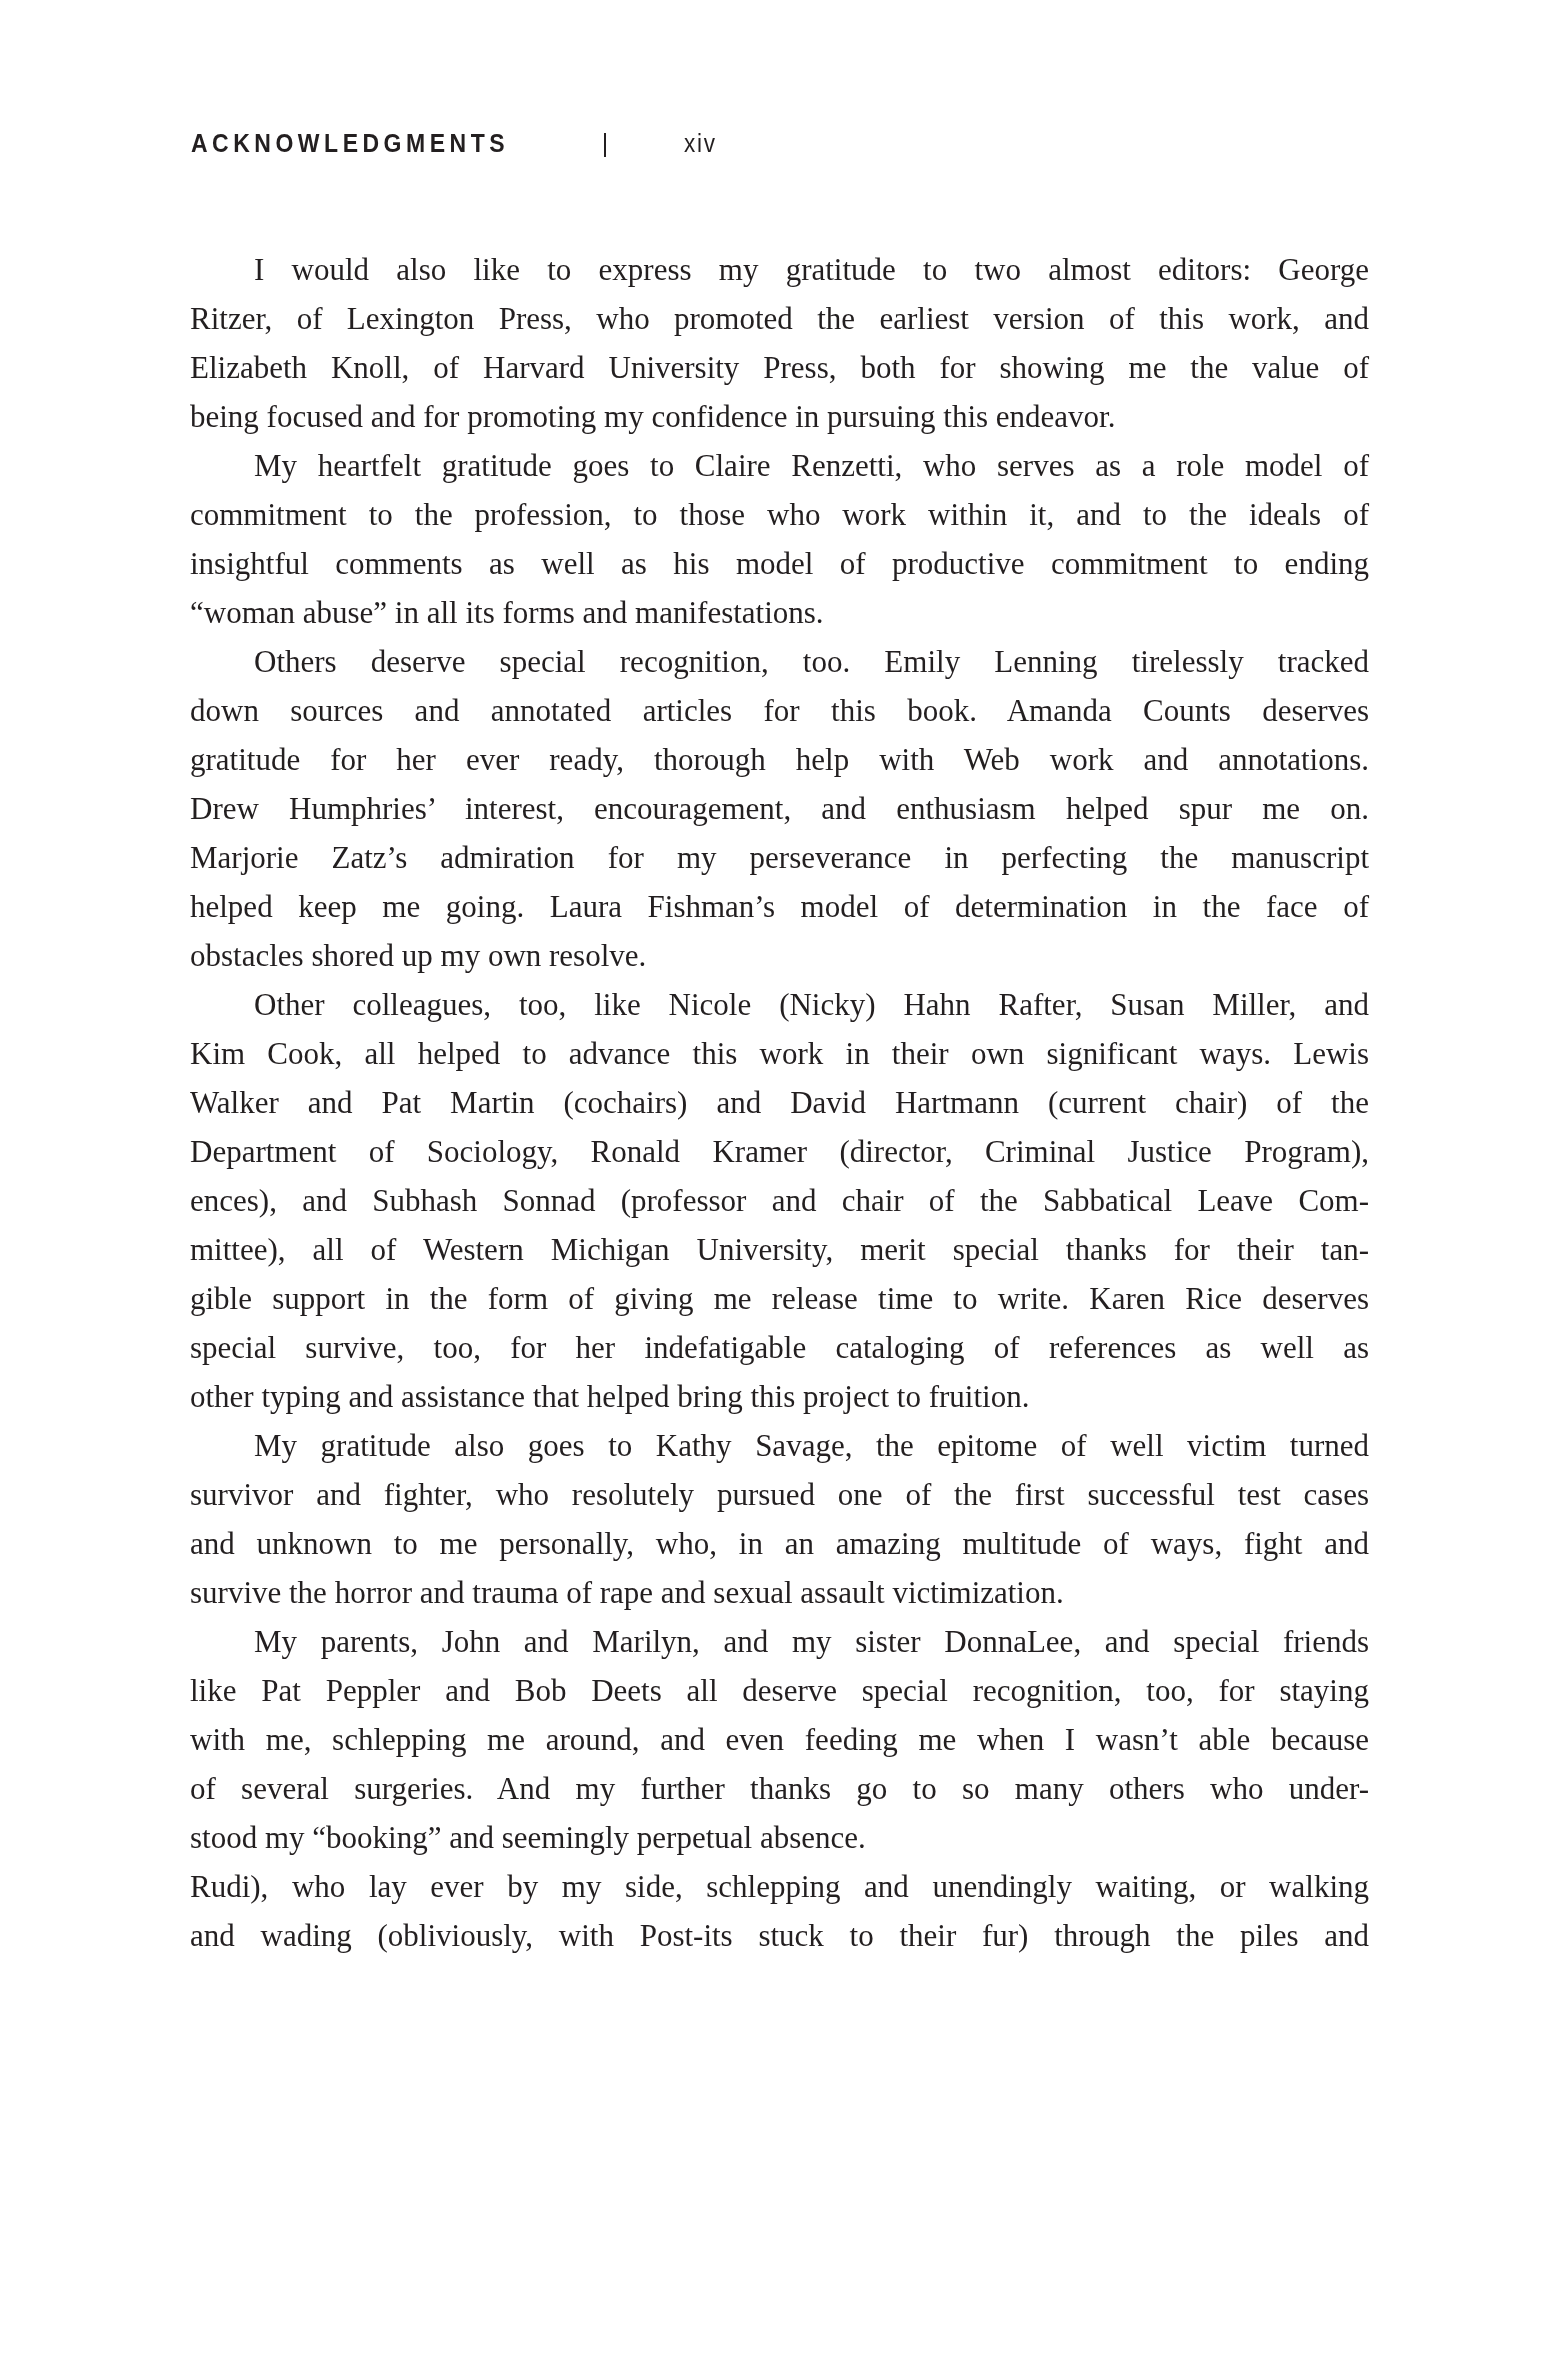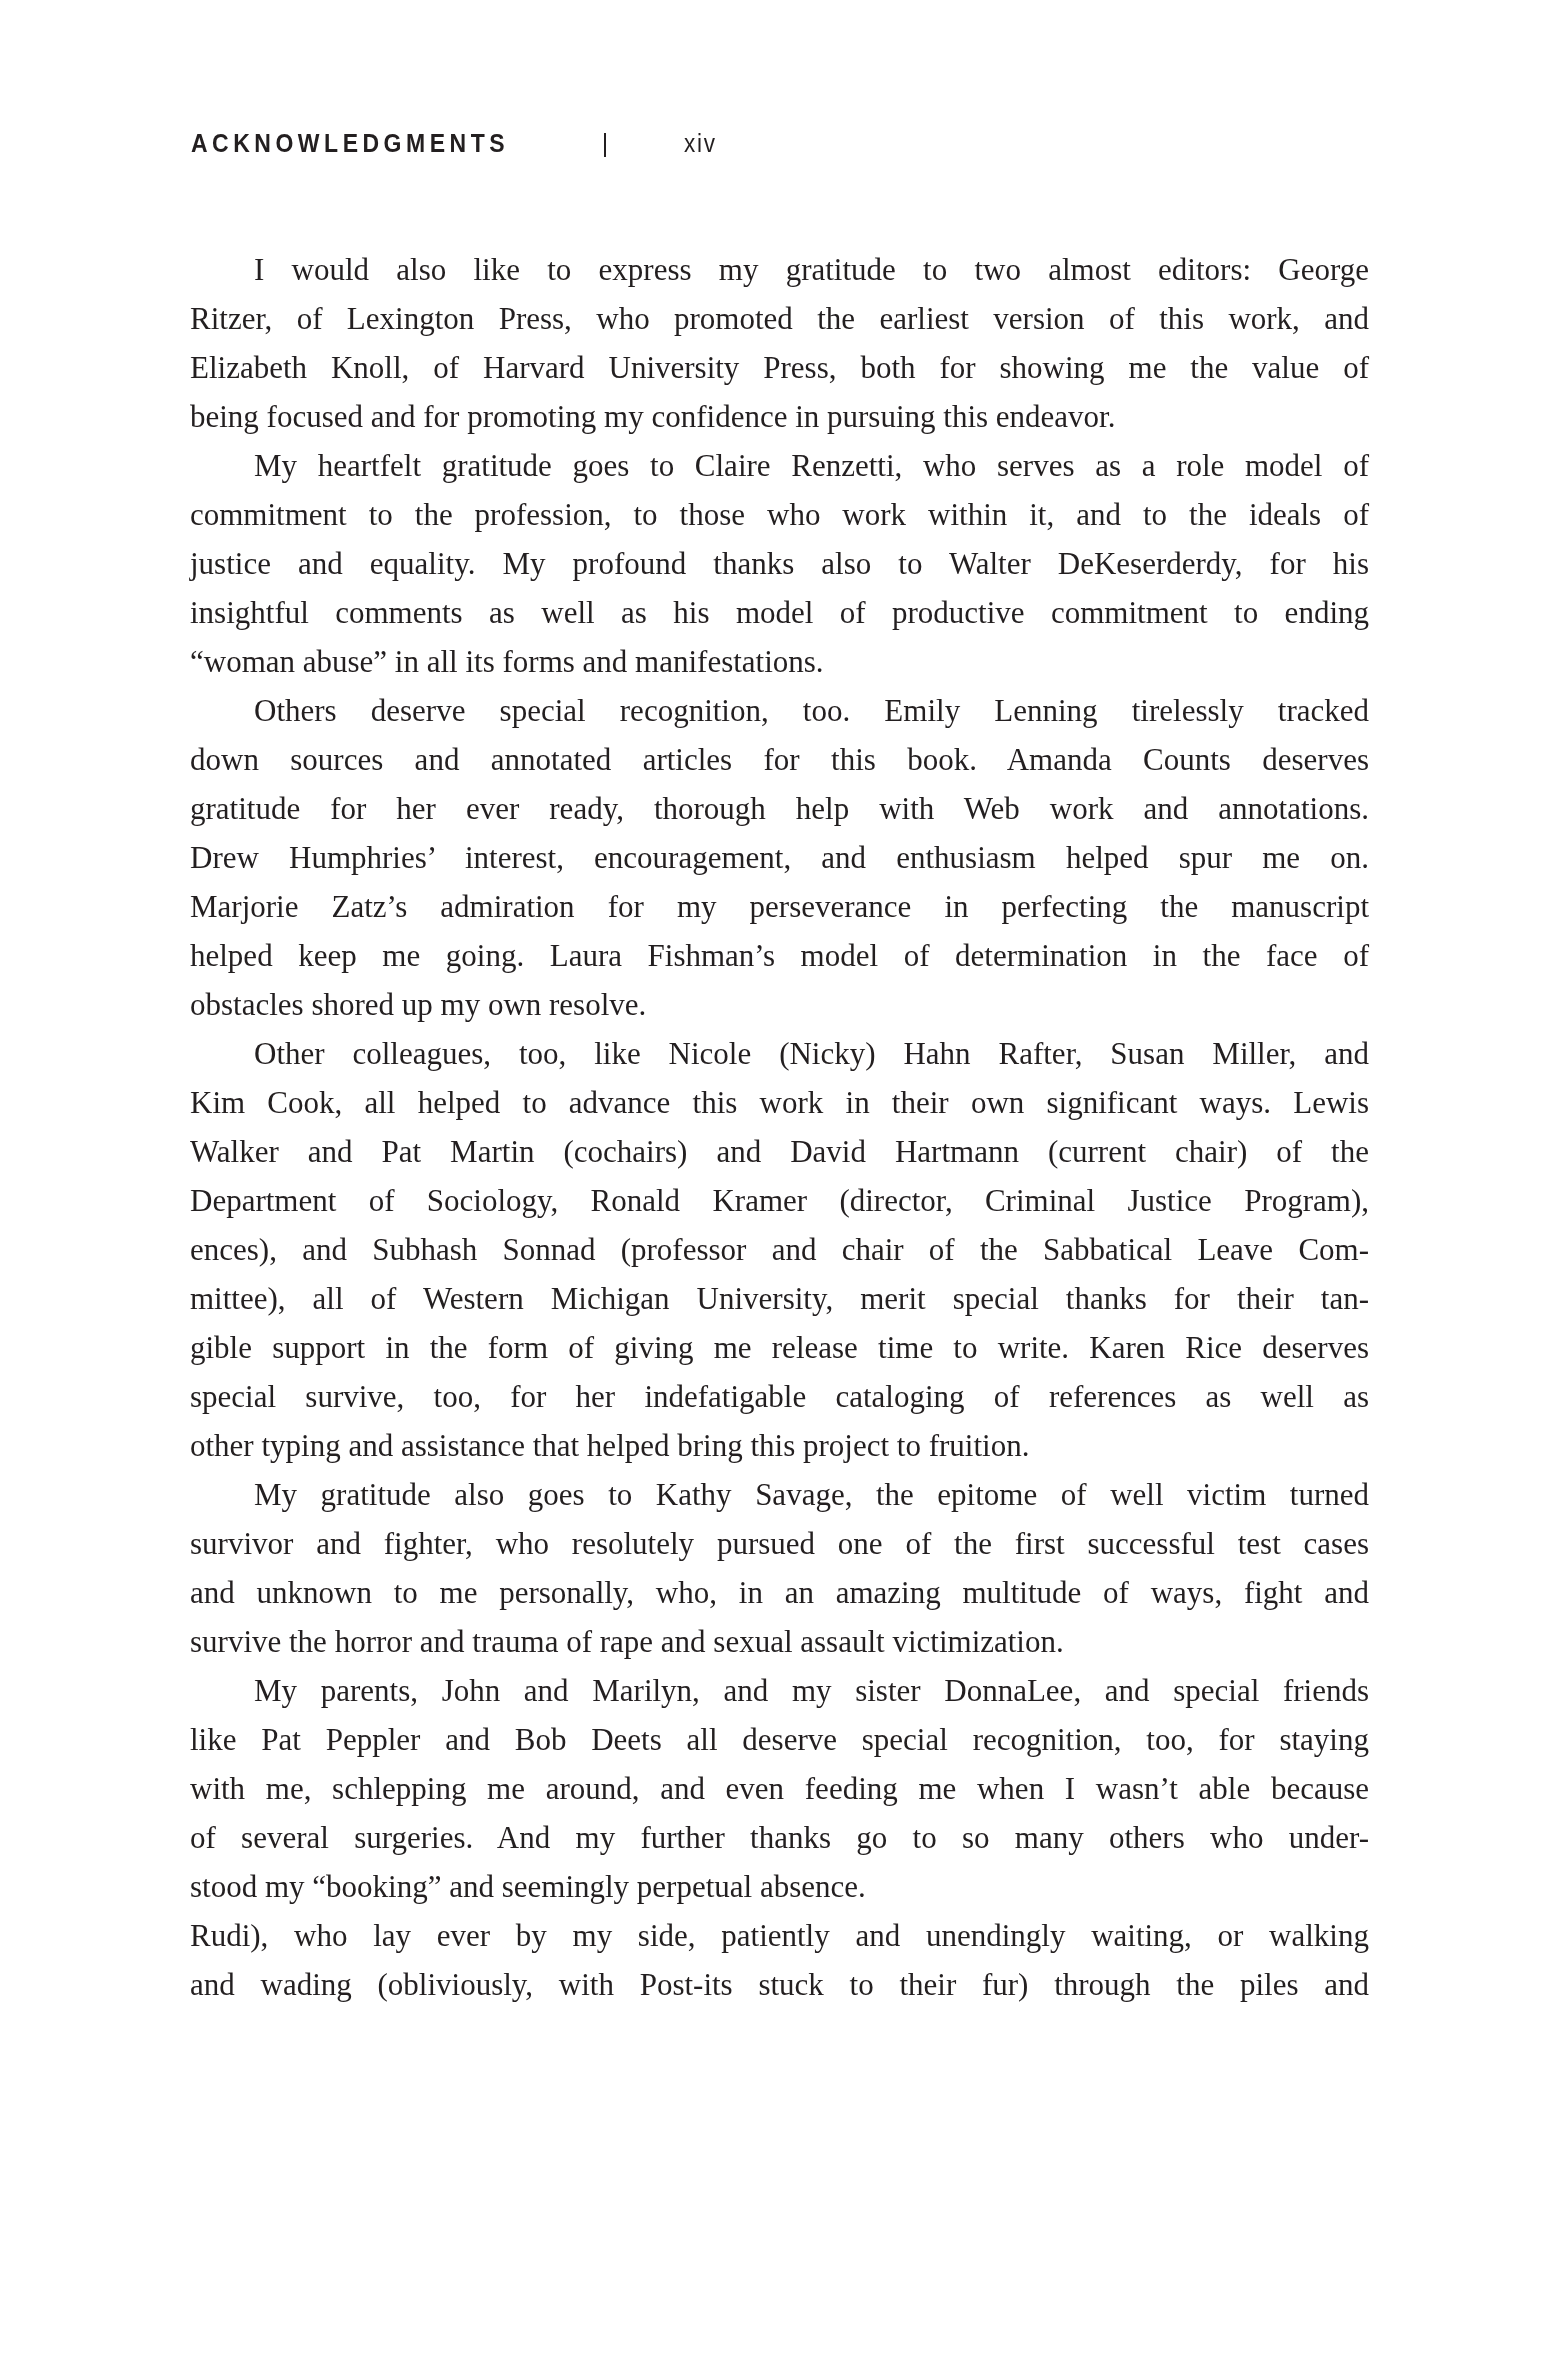--- a/index.html
+++ b/index.html
@@ -48,21 +48,20 @@
     <div class="paragraph">
       <span class="line indent">I would also like to express my gratitude to two almost editors: George</span>
       <span class="line">Ritzer, of Lexington Press, who promoted the earliest version of this work, and</span>
       <span class="line">Elizabeth Knoll, of Harvard University Press, both for showing me the value of</span>
       <span class="line last">being focused and for promoting my confidence in pursuing this endeavor.</span>
     </div>
 
     <div class="paragraph">
       <span class="line indent">My heartfelt gratitude goes to Claire Renzetti, who serves as a role model of</span>
       <span class="line">commitment to the profession, to those who work within it, and to the ideals of</span>
-      <span class="line">justice and equality. My profound thanks also to Walter DeKeserderdy, for his</span>
       <span class="line">insightful comments as well as his model of productive commitment to ending</span>
       <span class="line last">“woman abuse” in all its forms and manifestations.</span>
     </div>
 
     <div class="paragraph">
       <span class="line indent">Others deserve special recognition, too. Emily Lenning tirelessly tracked</span>
       <span class="line">down sources and annotated articles for this book. Amanda Counts deserves</span>
       <span class="line">gratitude for her ever ready, thorough help with Web work and annotations.</span>
       <span class="line">Drew Humphries’ interest, encouragement, and enthusiasm helped spur me on.</span>
       <span class="line">Marjorie Zatz’s admiration for my perseverance in perfecting the manuscript</span>
@@ -91,18 +90,18 @@
 
     <div class="paragraph">
       <span class="line indent">My parents, John and Marilyn, and my sister DonnaLee, and special friends</span>
       <span class="line">like Pat Peppler and Bob Deets all deserve special recognition, too, for staying</span>
       <span class="line">with me, schlepping me around, and even feeding me when I wasn’t able because</span>
       <span class="line">of several surgeries. And my further thanks go to so many others who under-</span>
       <span class="line last">stood my “booking” and seemingly perpetual absence.</span>
     </div>
 
     <div class="paragraph">
-      <span class="line">Rudi), who lay ever by my side, patiently and unendingly waiting, or walking</span>
+      <span class="line">Rudi), who lay ever by my side, schlepping and unendingly waiting, or walking</span>
       <span class="line">and wading (obliviously, with Post-its stuck to their fur) through the piles and</span>
     </div>
   </div>
 </div>
 
 
 </body></html>

